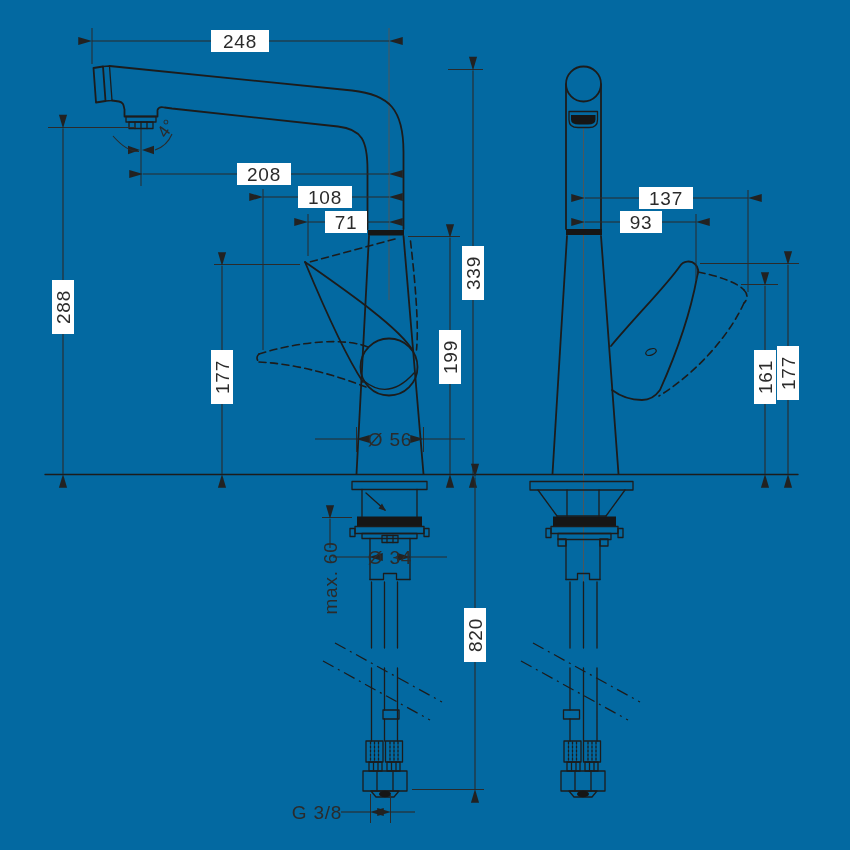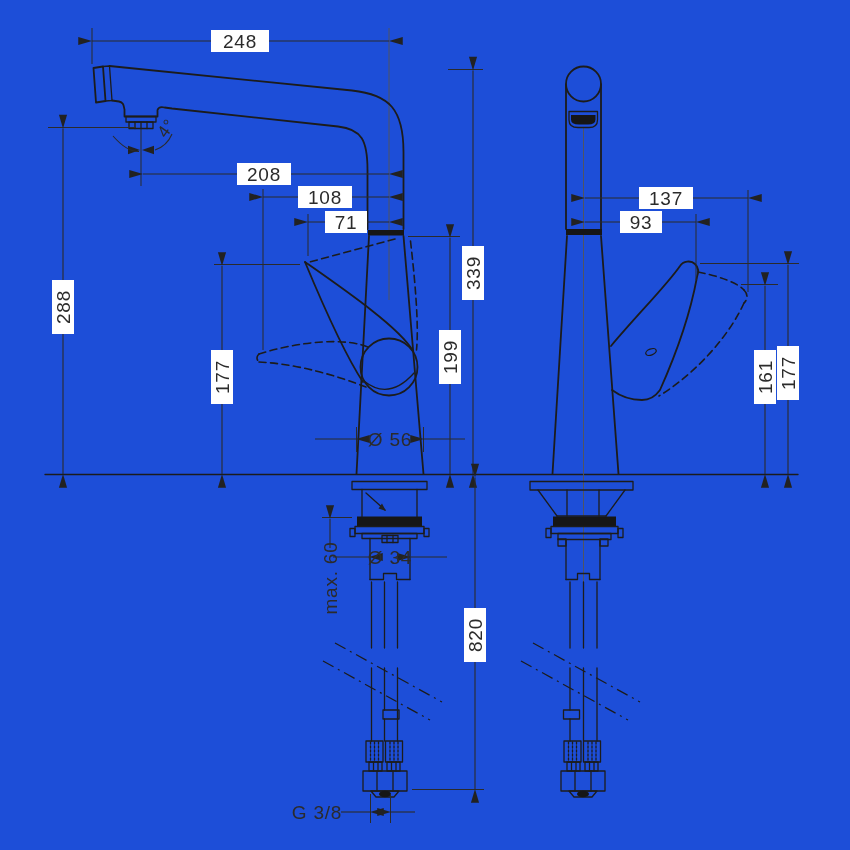--- a/index.html
+++ b/index.html
@@ -1,16 +1,16 @@
 <!DOCTYPE html>
 <html><head>
 <meta charset="utf-8">
 <style>
   html,body{margin:0;padding:0;background:#ffffff;}
-  .stage{width:850px;height:850px;position:relative;background:#1d4ed8;overflow:hidden;}
+  .stage{width:850px;height:850px;position:relative;background:#0369a1;overflow:hidden;}
   svg{display:block;}
   
   .obj{stroke:#1c1c1c;stroke-width:1.8;fill:none;stroke-linecap:round;stroke-linejoin:round;}
   .obj2{stroke:#1c1c1c;stroke-width:1.3;fill:none;stroke-linecap:round;stroke-linejoin:round;}
   .objfill{fill:#161616;stroke:none;}
   .dashed{stroke:#1c1c1c;stroke-width:1.6;fill:none;stroke-dasharray:7 4.5;stroke-linecap:round;}
   .cl{stroke:#555;stroke-width:0.9;fill:none;}
   .brk{stroke:#1c1c1c;stroke-width:1.2;fill:none;stroke-dasharray:12 5 2 5;}
   
   .dim{stroke:#2b2b2b;stroke-width:1.1;fill:none;}

